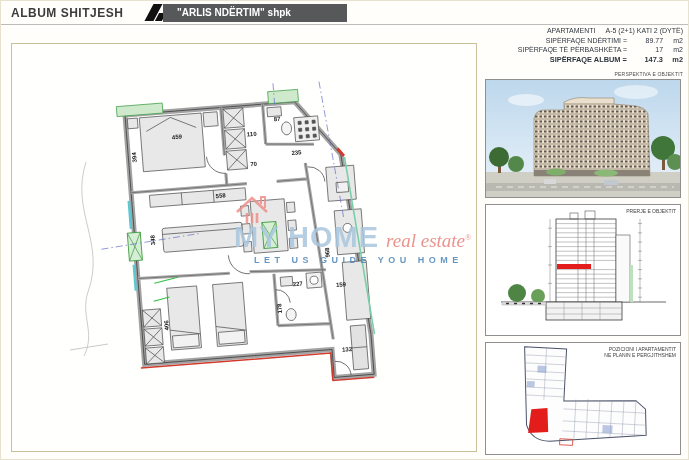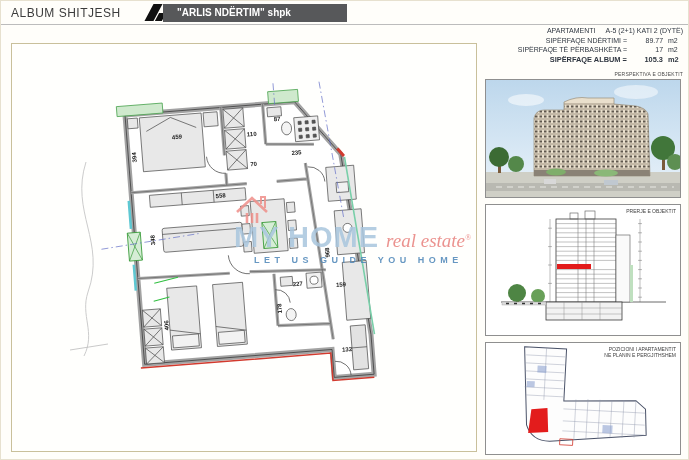--- a/index.html
+++ b/index.html
@@ -1,21 +1,21 @@
 <!DOCTYPE html>
 <html><head>
 <meta charset="utf-8">
 <style>
   * { margin:0; padding:0; box-sizing:border-box; }
   body { background:#888; font-family:"Liberation Sans", sans-serif; }
   .page { position:relative; width:689px; height:460px; background:#fffefa;
           border:1px solid #e7e1cf; overflow:hidden; font-family:"Liberation Sans", sans-serif; }
 
   
-  .title { position:absolute; left:10px; top:5px; font-size:12px; font-weight:normal;
+  .title { position:absolute; left:10px; top:5px; font-size:12px; font-weight:bold;
            color:#3c3c3c; letter-spacing:.5px; }
   .logo-slash { position:absolute; left:146px; top:2px; width:20px; height:20px; }
   .logo-slash .s1 { position:absolute; left:2px; top:1px; width:9px; height:17px;
                     background:#101010; transform:skewX(-28deg); }
   .logo-slash .s2 { position:absolute; left:10px; top:10px; width:7px; height:8px;
                     background:#101010; transform:skewX(-28deg); }
   .banner { position:absolute; left:162px; top:3px; width:184px; height:18px;
             background:#57585a; }
   .banner span { display:block; padding-left:14px; line-height:18px; font-size:10px;
                  font-weight:bold; color:#fff; }
@@ -38,21 +38,21 @@
                color:#e8807c; margin-left:7px; }
   .wm-estate sup { font-size:8px; }
   .wm-slogan { margin-top:1px; font-size:9px; font-weight:700; color:#4d86b8;
                letter-spacing:4.5px; white-space:nowrap;padding-left:20px; }
 
   
   .info { position:absolute; left:452px; top:25px; width:230px; text-align:right;
           font-size:7px; color:#2f3640; line-height:9.5px; }
   .info .lbl { }
   .info .val { display:inline-block; width:34px; text-align:right; }
-  .info .unit { display:inline-block; width:15px; text-align:left; margin-left:3px; }
+  .info .unit { display:inline-block; width:15px; text-align:right; margin-left:3px; }
   .info .ap-val { margin-left:8px; }
   .info .total { font-weight:bold; font-size:7.4px; }
 
   .p-label { position:absolute; left:460px; top:70px; width:222px; text-align:right;
              font-size:5px; color:#4a4a4a; letter-spacing:.2px; }
   .panel { position:absolute; left:484px; width:196px; border:1px solid #8f8f8f;
            background:#fff; overflow:hidden; }
   .panel.perspective { top:78px; height:119px; }
   .panel.section { top:203px; height:132px; }
   .panel.position { top:341px; height:113px; }
@@ -201,21 +201,21 @@
       <span class="val">89.77</span>
       <span class="unit">m2</span>
     </div>
     <div>
       <span class="lbl">SIPËRFAQE TË PËRBASHKËTA =</span>
       <span class="val">17</span>
       <span class="unit">m2</span>
     </div>
     <div class="total">
       <span class="lbl">SIPËRFAQE ALBUM =</span>
-      <span class="val">105.3</span>
+      <span class="val">147.3</span>
       <span class="unit">m2</span>
     </div>
   </div>
 
   <div class="p-label">PERSPEKTIVA E OBJEKTIT</div>
 
   <div class="panel perspective">
     <svg width="194" height="117" viewBox="0 0 194 117">
       <defs>
         <linearGradient id="sky" x1="0" y1="0" x2="0" y2="1">

